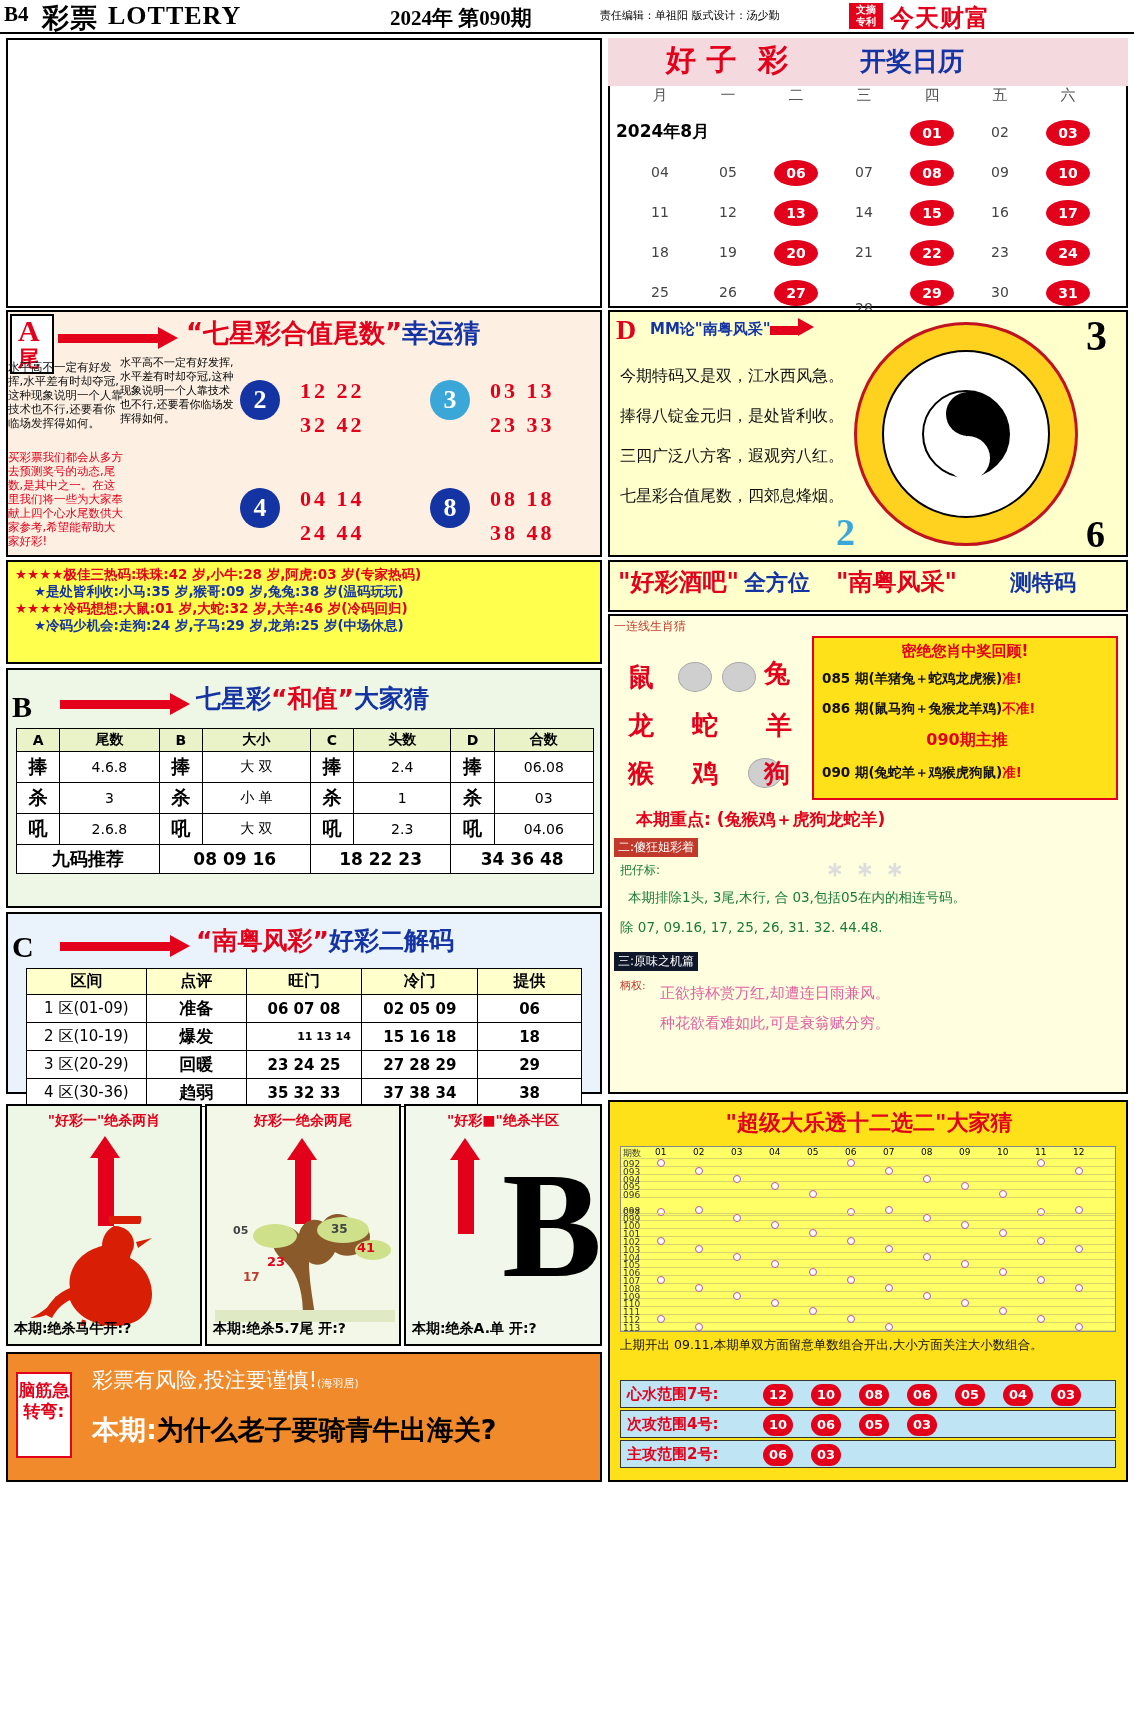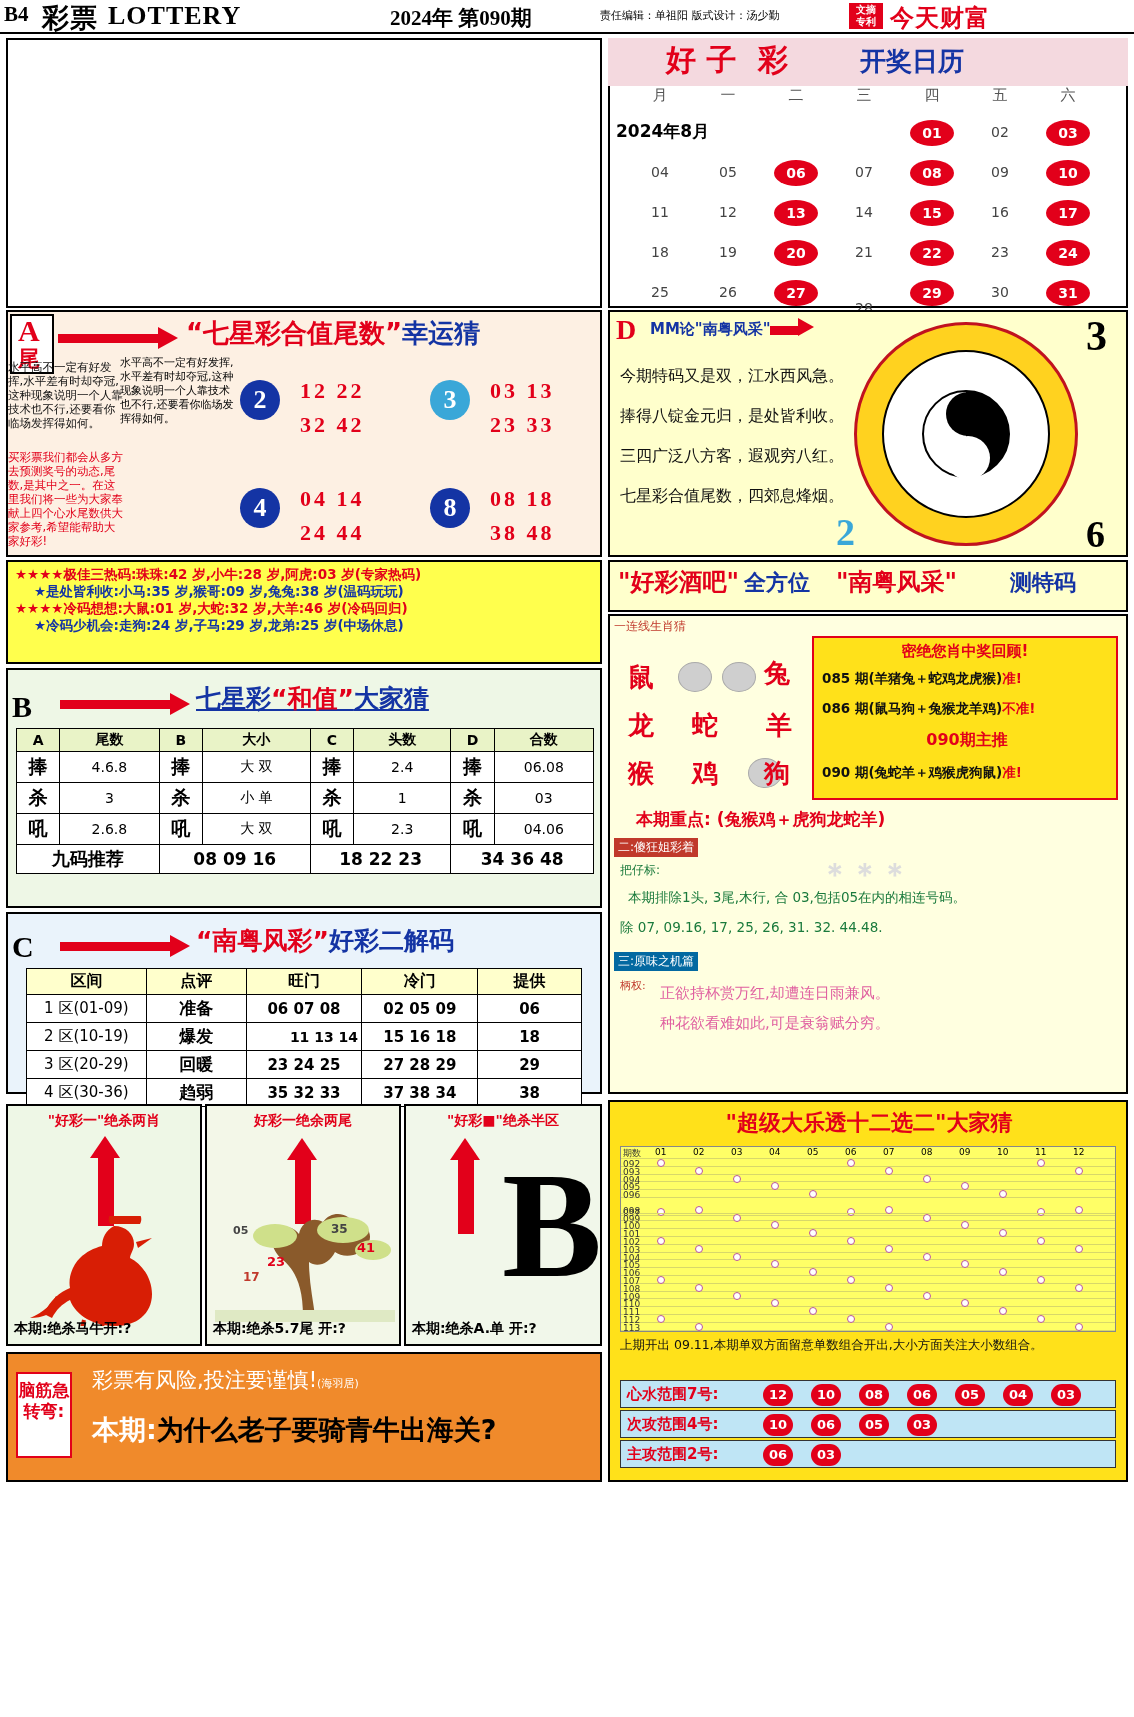--- a/index.html
+++ b/index.html
@@ -48,21 +48,21 @@
   
   .band { left:6px; top:560px; width:596px; height:104px; background:#ffff4d; border:2px solid #000; }
   .band div { font-size:13.5px; line-height:17px; font-weight:bold; padding-left:6px; }
   .band .r { color:#e2001a;padding-left:7px; }
   .band .b { color:#1434a4; }
 
   
   .secB { left:6px; top:668px; width:596px; height:240px; background:#eef7e6; }
   .secB-label { position:absolute; left:12px; top:690px; font-size:30px; font-weight:bold; font-family:"Liberation Serif", serif; }
   .arrowB { position:absolute; left:60px; top:696px; width:120px; height:16px; }
-  .secB-title { position:absolute; left:196px; top:682px; font-size:25px; font-weight:bold; color:#1434a4; white-space:nowrap;text-decoration:underline; }
+  .secB-title { position:absolute; left:196px; top:682px; font-size:25px; font-weight:bold; color:#1434a4; white-space:nowrap; }
   .secB-title .hl { color:#e2001a; }
   table.grid { position:absolute; border-collapse:collapse; font-size:14px; }
   table.grid td, table.grid th { border:1px solid #000; text-align:center; padding:2px 0; }
 
   
   .secC { left:6px; top:912px; width:596px; height:182px; background:#eaf3fb; }
   .secC-label { position:absolute; left:12px; top:930px; font-size:30px; font-weight:bold; font-family:"Liberation Serif", serif; }
   .arrowC { position:absolute; left:60px; top:938px; width:120px; height:16px; }
   .secC-title { position:absolute; left:196px; top:924px; font-size:25px; font-weight:bold; color:#1434a4; white-space:nowrap; }
   .secC-title .hl { color:#e2001a; }
@@ -124,21 +124,21 @@
   .z-sub { position:absolute; left:614px; top:618px; font-size:12px; color:#c0392b; }
   .z-cell { position:absolute; font-size:26px; font-weight:bold; color:#e2001a; }
   .z-dot { position:absolute; width:34px; height:30px; border-radius:50%; background:#cfcfcf; border:1px solid #aaa; }
   .recall { position:absolute; left:812px; top:636px; width:306px; height:164px; background:#ffe11a; border:2px solid #e2001a; }
   .recall-t { position:absolute; top:4px; left:0; width:100%; text-align:center; font-size:15px; font-weight:bold; color:#e2001a; }
   .recall-line { position:absolute; left:8px; font-size:13.5px; font-weight:bold; color:#111; }
   .recall-line .zhun { color:#e2001a; }
   .z-focus { position:absolute; left:636px; top:808px; font-size:17px; font-weight:bold; color:#e2001a; }
   .z-h2 { position:absolute; left:614px; top:838px; font-size:12px; color:#fff; background:#c0392b; padding:1px 4px; }
   .z-body { position:absolute; left:628px; top:862px; font-size:13.5px; line-height:22px; color:#1a7a3c; }
-  .z-h3 { position:absolute; left:614px; top:952px; font-size:12px; color:#fff; background:#0369a1; padding:1px 4px; }
+  .z-h3 { position:absolute; left:614px; top:952px; font-size:12px; color:#fff; background:#0f172a; padding:1px 4px; }
   .z-poem { position:absolute; left:660px; top:978px; font-size:15px; line-height:30px; color:#e060a0; }
   .wm { position:absolute; left:820px; top:854px; font-size:30px; color:#ddd; font-weight:bold; }
 
   
   .lotto { left:608px; top:1100px; width:520px; height:382px; background:#ffe11a; }
   .lotto-title { position:absolute; left:624px; top:1108px; width:490px; height:30px; text-align:center; font-size:22px; font-weight:bold; color:#e2001a; }
   .lotto-grid { position:absolute; left:620px; top:1146px; width:496px; height:186px; background:#ffff66; border:1px solid #888; }
   .lg-row { position:absolute; left:0; width:100%; height:12px; border-bottom:1px solid #d8d86a; font-size:9px; }
   .lg-lab { position:absolute; left:2px; top:0; font-size:9px; color:#333; }
   .lg-o { position:absolute; width:8px; height:8px; border-radius:50%; border:1px solid #b59; background:#fff; }
@@ -286,21 +286,21 @@
     <tr>
       <td style="font-size:15px;">1 区(01-09)</td>
       <td style="font-size:17px;font-weight:bold;">准备</td>
       <td style="font-size:15px;font-weight:bold;">06 07 08</td>
       <td style="font-size:15px;font-weight:bold;">02 05 09</td>
       <td style="font-size:15px;font-weight:bold;">06</td>
     </tr>
     <tr>
       <td style="font-size:15px;">2 区(10-19)</td>
       <td style="font-size:17px;font-weight:bold;">爆发</td>
-      <td style="font-size:14px;font-weight:bold;padding-left:40px;">11 13 14</td>
+      <td style="font-size:11px;font-weight:bold;padding-left:40px;">11 13 14</td>
       <td style="font-size:15px;font-weight:bold;">15 16 18</td>
       <td style="font-size:15px;font-weight:bold;">18</td>
     </tr>
     <tr>
       <td style="font-size:15px;">3 区(20-29)</td>
       <td style="font-size:17px;font-weight:bold;">回暖</td>
       <td style="font-size:15px;font-weight:bold;">23 24 25</td>
       <td style="font-size:15px;font-weight:bold;">27 28 29</td>
       <td style="font-size:15px;font-weight:bold;">29</td>
     </tr>

